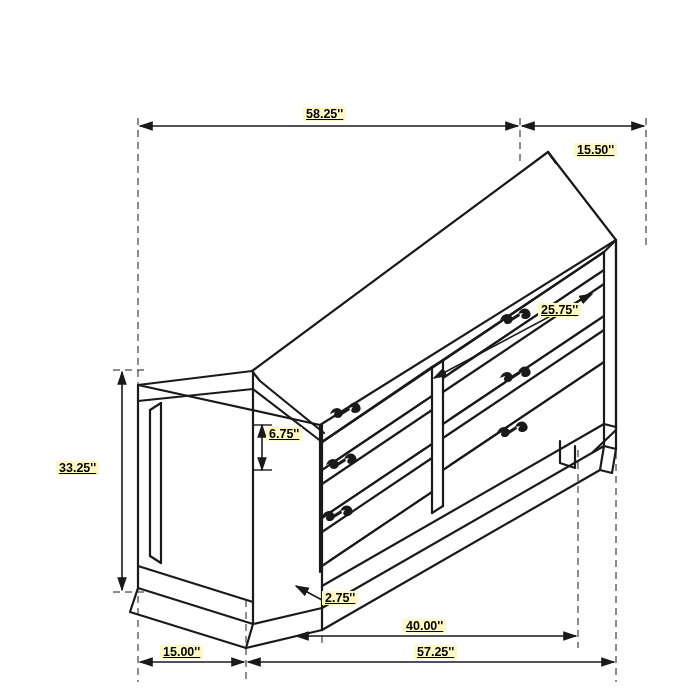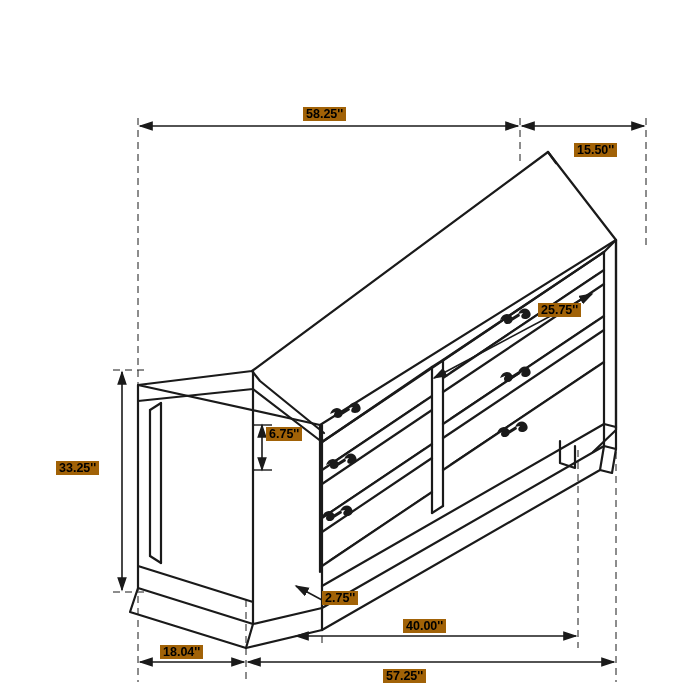--- a/index.html
+++ b/index.html
@@ -34,24 +34,25 @@
     position: absolute;
     top: 0;
     left: 0;
     width: 700px;
     height: 700px;
   }
   .dimlabel {
     position: absolute;
     font-size: 12.5px;
     font-weight: bold;
-    background: #a16207;
+    background: #fef9c3;
     padding: 0 3px;
     white-space: nowrap;
     line-height: 14px;
+    text-decoration: underline;
   }
 </style>
 </head>
 <body>
 
 <div id="stage">
 
 
   <svg id="drawing" viewBox="0 0 700 700">
     <defs>
@@ -180,17 +181,17 @@
       <line x1="254" y1="470" x2="272" y2="470" stroke-width="1.4"></line>
     </g>
   </svg>
 
   <div class="dimlabel" style="left:303px; top:107px;">58.25''</div>
   <div class="dimlabel" style="left:574px; top:107px;margin-top:36px;">15.50''</div>
   <div class="dimlabel" style="left:538px; top:303px;">25.75''</div>
   <div class="dimlabel" style="left:266px; top:427px;">6.75''</div>
   <div class="dimlabel" style="left:40px; top:461px;margin-left:16px;">33.25''</div>
   <div class="dimlabel" style="left:322px; top:591px;">2.75''</div>
-  <div class="dimlabel" style="left:160px; top:645px;">18.04''</div>
+  <div class="dimlabel" style="left:160px; top:645px;">15.00''</div>
   <div class="dimlabel" style="left:403px; top:619px;">40.00''</div>
-  <div class="dimlabel" style="left:383px; top:645px;margin-top:24px;">57.25''</div>
+  <div class="dimlabel" style="left:414px; top:645px;">57.25''</div>
 
 </div>
 
 </body></html>

